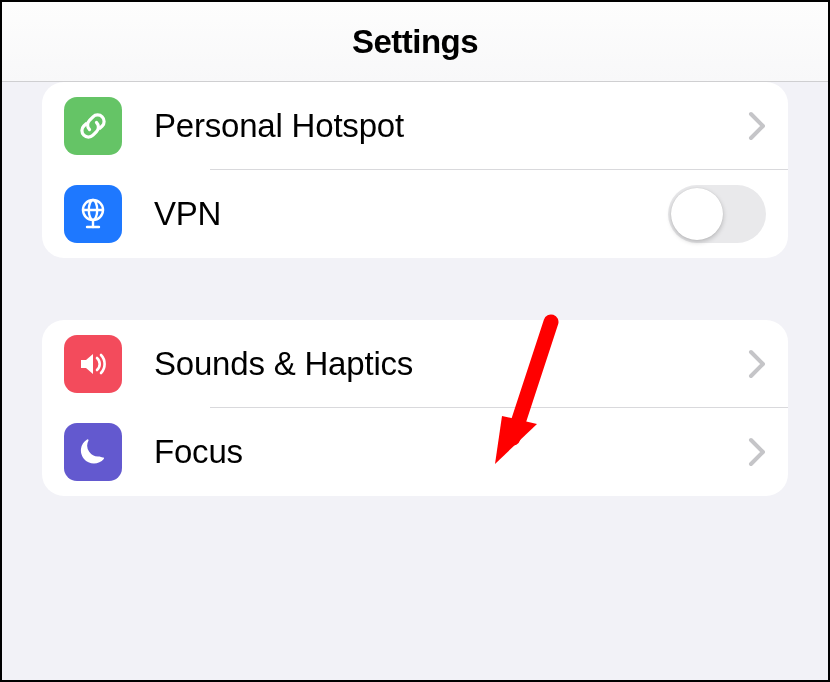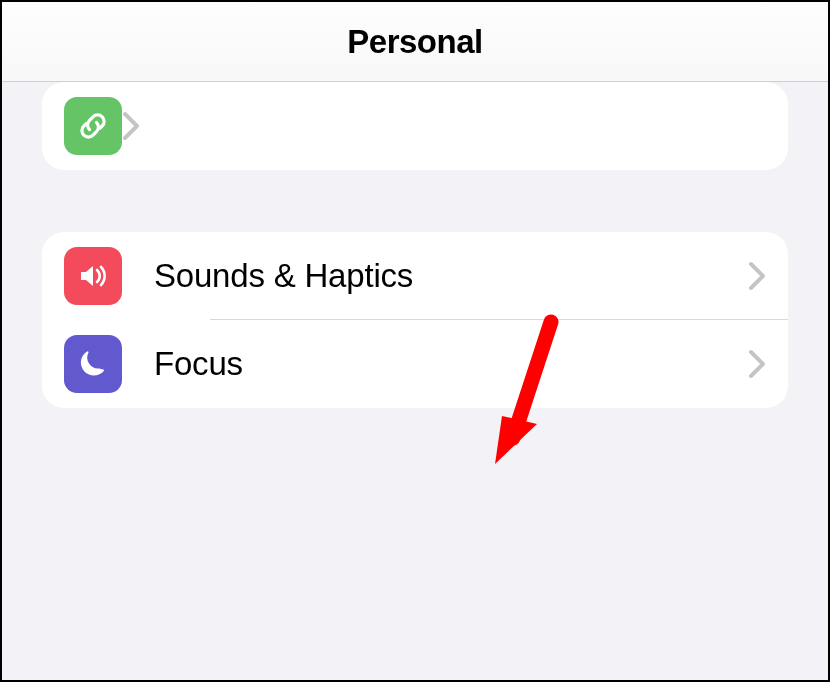--- a/index.html
+++ b/index.html
@@ -108,42 +108,59 @@
       left: 493px;
       top: 222px;
       pointer-events: none;
     }
   </style>
 </head>
 <body>
 
 <div class="viewport">
   <div class="navbar">
-    <div class="navbar-title">Personal</div>
+    <div class="navbar-title">Settings</div>
   </div>
 
   <div class="content">
 
     <div class="group first-real">
 
       <div class="row">
         <div class="icon-tile bg-green">
           <svg viewBox="0 0 36 36" fill="none" stroke="#fff" stroke-width="3.2" stroke-linecap="round">
             <path d="M14.5 21.5 A6.5 6.5 0 0 1 14.5 12.3 L18 8.8 A6.5 6.5 0 0 1 27.2 18 L25 20.2"></path>
             <path d="M21.5 14.5 A6.5 6.5 0 0 1 21.5 23.7 L18 27.2 A6.5 6.5 0 0 1 8.8 18 L11 15.8"></path>
           </svg>
         </div>
+        <div class="row-label">Personal Hotspot</div>
         <div class="chevron">
           <svg viewBox="0 0 18 30" fill="none" stroke="currentColor" stroke-width="4" stroke-linecap="round" stroke-linejoin="round">
               <polyline points="3,3 15,15 3,27"></polyline>
             </svg>
         </div>
         <div class="sep"></div>
       </div>
 
+      <div class="row">
+        <div class="icon-tile bg-blue">
+          <svg viewBox="0 0 36 36" fill="none" stroke="#fff" stroke-width="2.4" stroke-linecap="round">
+            <circle cx="18" cy="14" r="10"></circle>
+            <ellipse cx="18" cy="14" rx="4.2" ry="10"></ellipse>
+            <line x1="8" y1="14" x2="28" y2="14"></line>
+            <line x1="18" y1="24" x2="18" y2="31"></line>
+            <line x1="12" y1="31" x2="24" y2="31"></line>
+          </svg>
+        </div>
+        <div class="row-label">VPN</div>
+        <div class="toggle">
+          <div class="knob"></div>
+        </div>
+
+      </div>
 
     </div>
 
     <div class="group">
 
 
       <div class="row">
         <div class="icon-tile bg-pink">
           <svg viewBox="0 0 36 36" fill="#fff">
             <path d="M6 14 L11 14 L18 8 L18 28 L11 22 L6 22 Z"></path>

